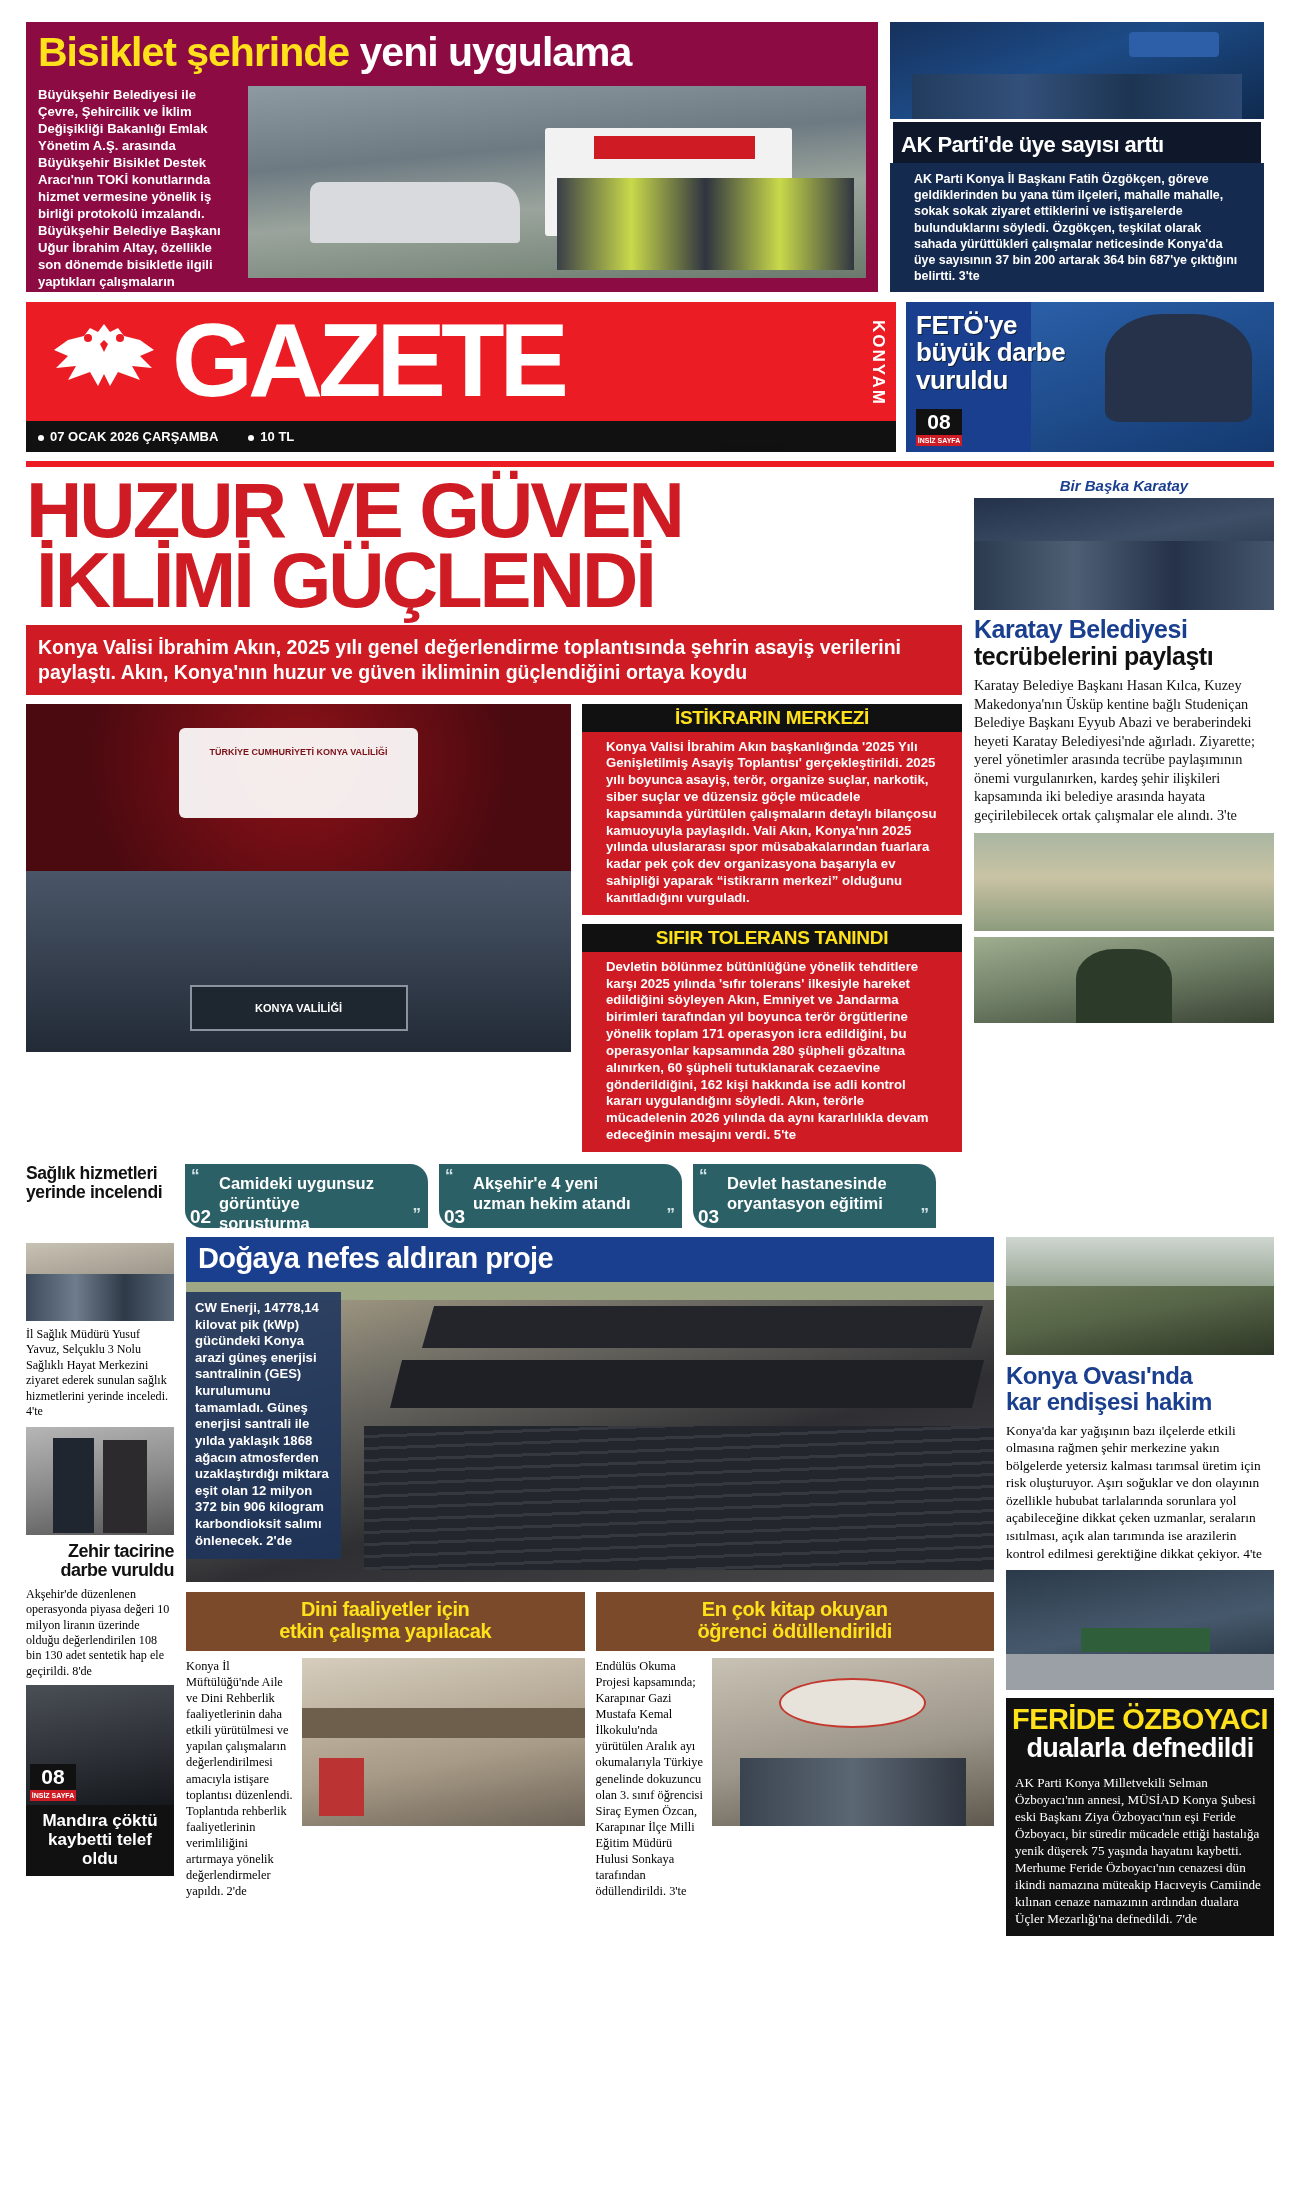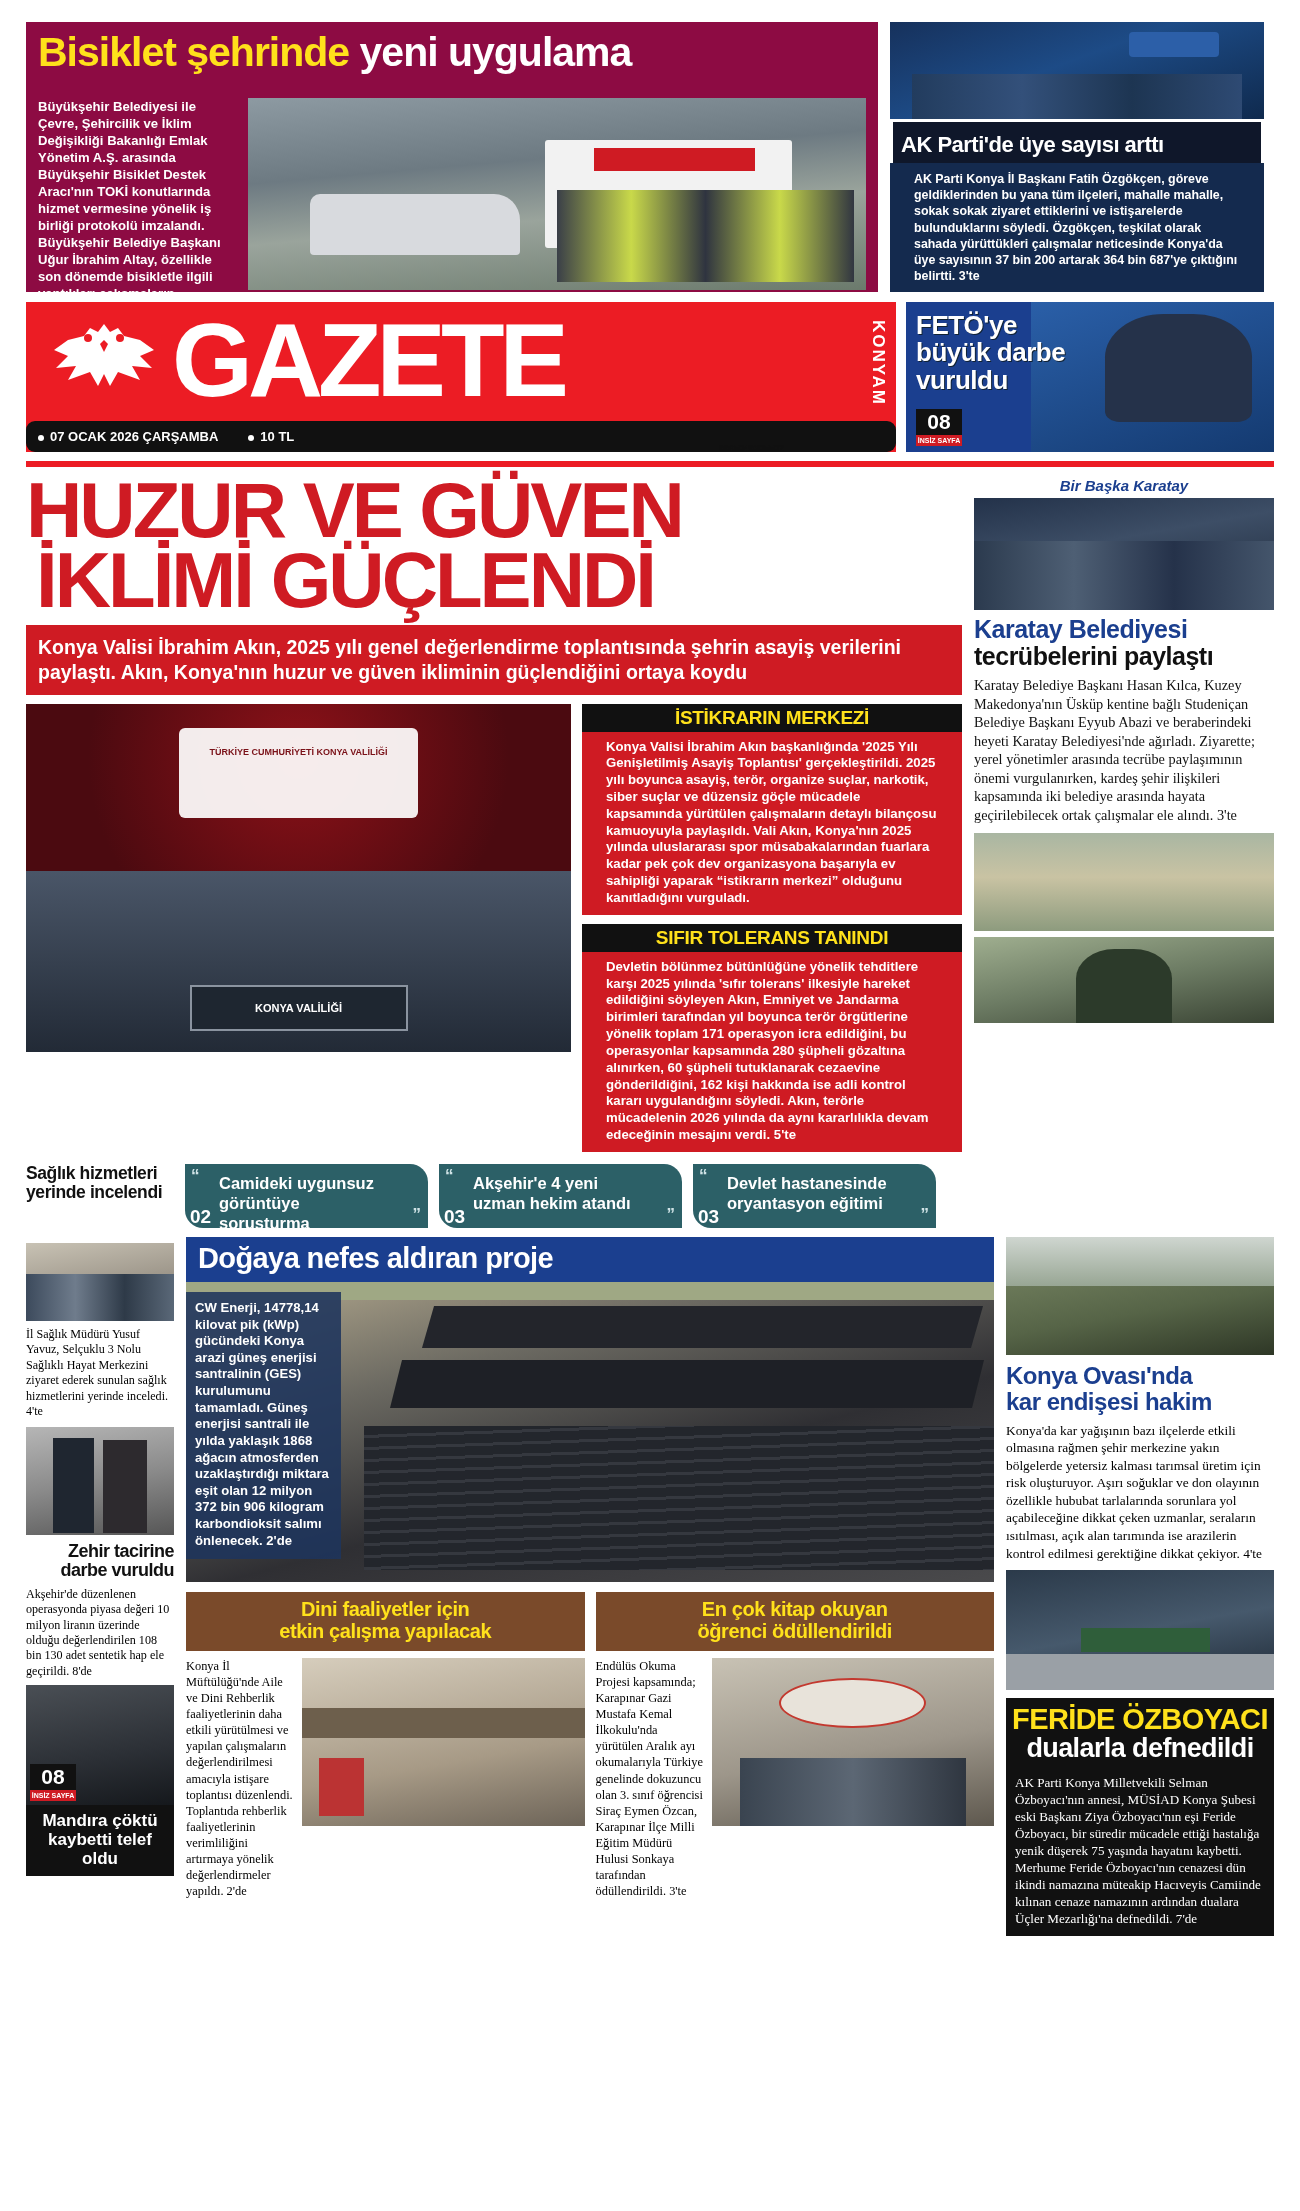--- a/index.html
+++ b/index.html
@@ -24,38 +24,38 @@
   .img.photo-green { background:linear-gradient(170deg,#7f8d6a 0%,#566447 60%,#2e3726 100%); }
   .img.photo-man { background:linear-gradient(170deg,#9fae8f 0%,#6d7c64 50%,#3a4434 100%); }
   .img.photo-fun { background:linear-gradient(170deg,#2b3a4a 0%,#46596c 50%,#1d2733 100%); }
   .img.photo-hall { background:linear-gradient(170deg,#c8c2b4 0%,#9d968a 55%,#5e584e 100%); }
 
   .hl { font-weight: 800; line-height: 1.0; letter-spacing: -0.5px; }
 
   
   .top { display:flex; gap:12px; height:270px; }
   .top-left { width:852px; background:#8d0b43; position:relative; padding:10px 12px 12px 12px; }
-  .top-left h1 { font-size:41px; line-height:1.02; color:#fff; font-weight:800; letter-spacing:-1px; margin-bottom:24px; }
+  .top-left h1 { font-size:41px; line-height:1.02; color:#fff; font-weight:800; letter-spacing:-1px; margin-bottom:12px; }
   .top-left h1 .y { color:#ffe11b; }
   .top-left-body { display:flex; gap:10px; height:192px; }
   .top-left-body .txt { width:200px; color:#fff; font-size:13.1px; line-height:1.30; font-weight:700; }
   .top-left-body .img { flex:1; }
 
   .top-right { width:374px; display:flex; flex-direction:column; gap:0; }
   .top-right .img { height:118px; }
   .tr-title { background:#0f172a; color:#fff; font-weight:800; font-size:22px; padding:12px 8px 7px 8px; letter-spacing:-0.5px; border:3px solid #fff; border-bottom:none;}
   .tr-body { background:#142a4e; color:#fff; font-size:12.4px; line-height:1.30; padding:8px 24px; font-weight:700; flex:1; }
 
   
   .masthead { display:flex; margin-top:10px; height:150px; }
   .mast-left { width:870px; background:#ec1c24; position:relative; }
   .gaz { position:absolute; left:146px; top:6px; color:#fff; font-size:104px; font-weight:800; letter-spacing:-5px; line-height:1; font-family:"Liberation Sans", sans-serif; }
   .eagle { position:absolute; left:18px; top:14px; width:120px; height:96px; }
   .konyam { position:absolute; right:8px; top:18px; color:#fff; font-size:17px; font-weight:800; writing-mode:vertical-rl; letter-spacing:2px; }
-  .dateline { position:absolute; left:0; bottom:0; width:870px; height:31px; background:#111; color:#fff; display:flex; align-items:center; gap:30px; padding-left:12px; font-size:13px; font-weight:800;border-radius:9px; }
+  .dateline { position:absolute; left:0; bottom:0; width:870px; height:31px; background:#111; color:#fff; display:flex; align-items:center; gap:30px; padding-left:12px; font-size:13px; font-weight:800; }
   .dot { width:6px;height:6px;border-radius:50%;background:#fff;display:inline-block;margin-right:6px; vertical-align:middle;}
   .barcode { position:absolute; right:120px; bottom:5px; height:22px; width:150px;
     background:repeating-linear-gradient(90deg,#111 0 2px,#fff 2px 4px,#111 4px 5px,#fff 5px 8px); }
   .barnum { position:absolute; right:112px; bottom:-1px; font-size:9px; color:#111; }
 
   .mast-right { flex:1; margin-left:10px; background:#1b3f8f; position:relative; overflow:hidden; }
   .feto { position:absolute; left:10px; top:10px; color:#fff; font-weight:800; font-size:26px; line-height:1.05; text-shadow:1px 1px 0 #123; letter-spacing:-0.5px;}
   .pagebadge { position:absolute; left:10px; bottom:6px; width:46px; text-align:center; }
   .pagebadge .num { background:#111; color:#fff; font-size:21px; font-weight:800; padding:1px 0; display:block; }
   .pagebadge .lbl { background:#cf1b23; color:#fff; font-size:7px; font-weight:800; display:block; padding:2px 0; }

